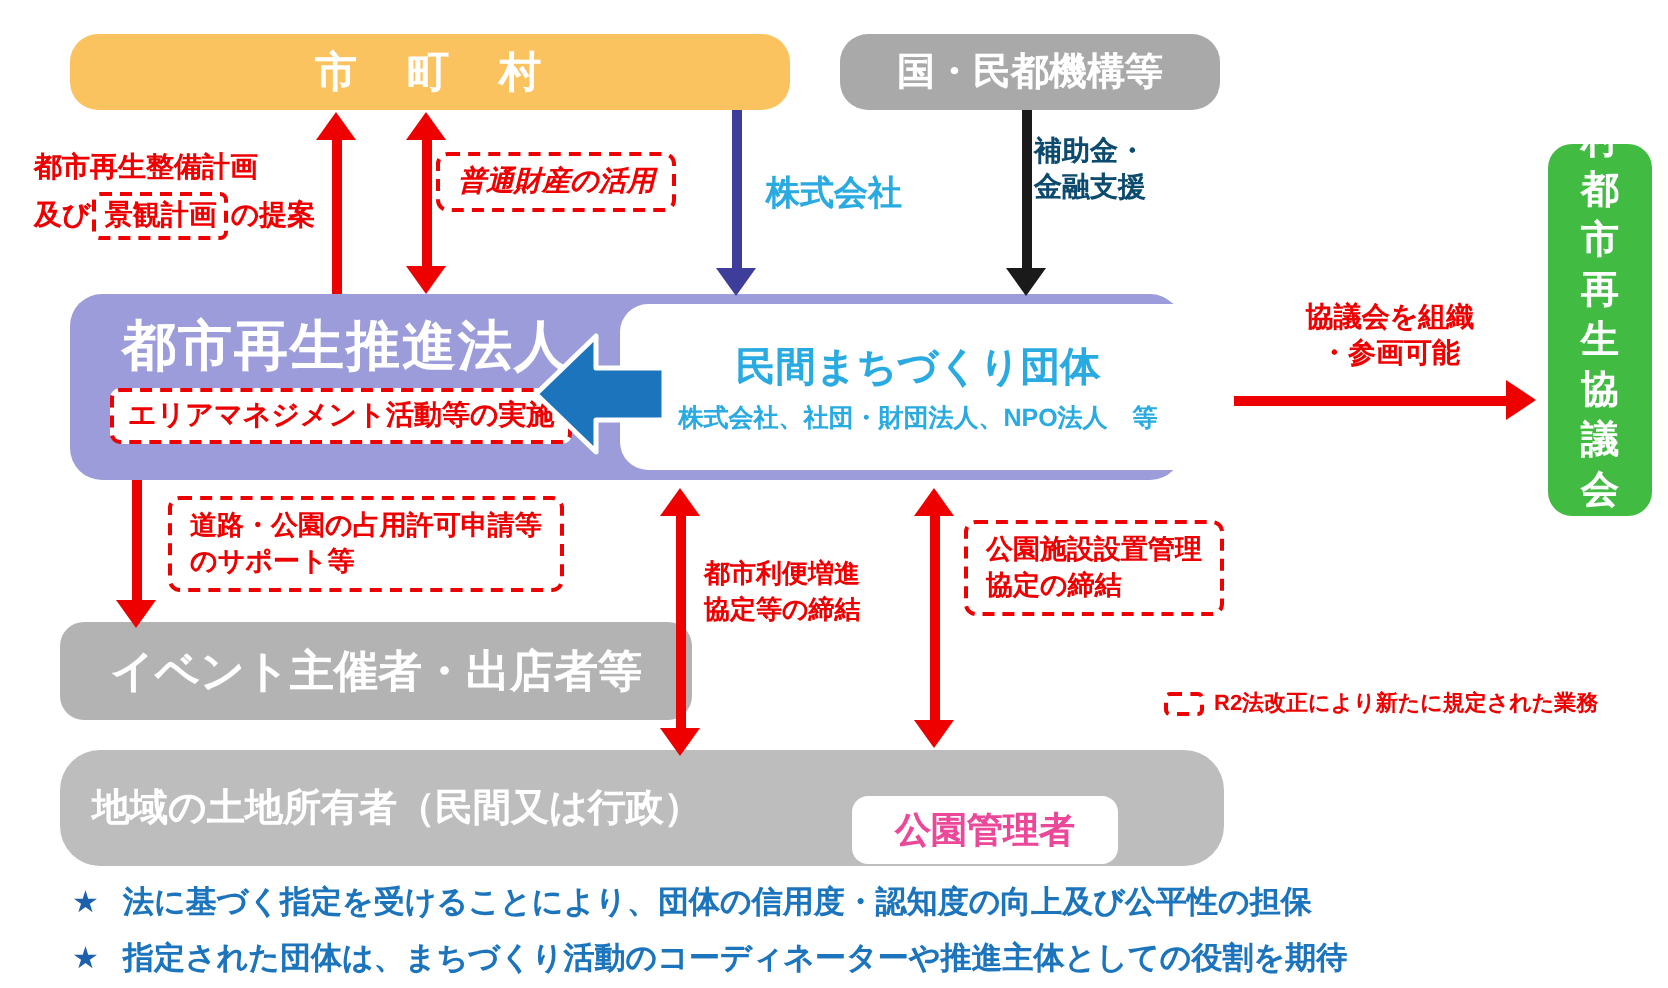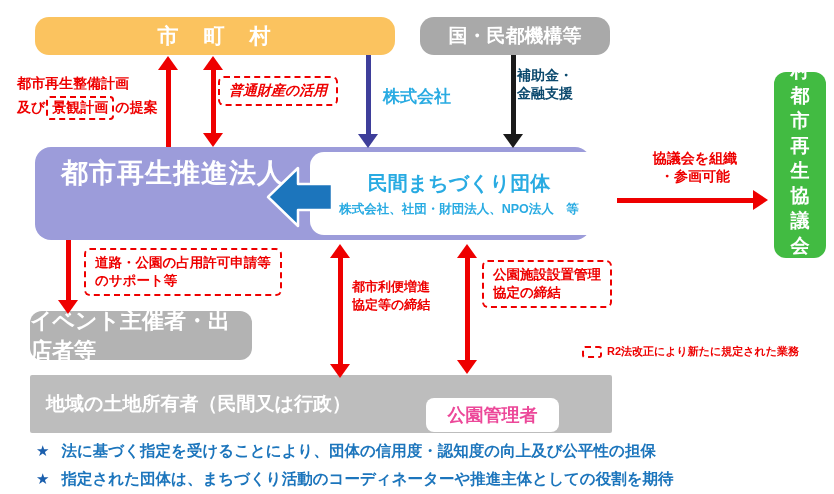--- a/index.html
+++ b/index.html
@@ -16,22 +16,22 @@
   #municipality { left:35px; top:17px; width:360px; height:38px; background:#FBC35F; border-radius:14px; font-size:21px; letter-spacing:2px; }
   #national { left:420px; top:17px; width:190px; height:38px; background:#A9A9A9; border-radius:14px; font-size:19px; }
   #council { left:774px; top:72px; width:52px; height:186px; background:#42BB42; border-radius:12px; align-items:flex-end; }
   #council .vtext { width:24px; margin:5px auto 0; text-align:center; word-break:break-all; line-height:25px; font-size:19px; font-weight:bold; color:#fff; }
   #promoter { left:35px; top:147px; width:556px; height:93px; background:#9C9CDA; border-radius:16px; }
   #promoter-title { position:absolute; left:26px; top:8px; font-size:27px; letter-spacing:1px; color:#fff; font-weight:bold; }
   #promoter-activity { position:absolute; left:20px; top:47px; background:#fff; border:2px dashed #EE0000; border-radius:5px; color:#EE0000; font-weight:bold; font-size:14px; padding:3px 7px; white-space:nowrap; }
   #private-org { position:absolute; left:275px; top:5px; width:298px; height:83px; background:#fff; border-radius:14px; display:flex; flex-direction:column; align-items:center; justify-content:center; gap:4px; }
   #private-org .t1 { color:#29ABE2; font-weight:bold; font-size:20px; }
   #private-org .t2 { color:#29ABE2; font-weight:bold; font-size:12.5px; }
-  #event-hosts { left:30px; top:311px; width:222px; height:49px; background:#B3B3B3; border-radius:12px; font-size:22px; }
-  #landowners { left:30px; top:375px; width:582px; height:58px; background:#BDBDBD; border-radius:2px; justify-content:flex-start; padding-left:16px; box-sizing:border-box; font-size:19px; }
+  #event-hosts { left:30px; top:311px; width:316px; height:49px; background:#B3B3B3; border-radius:12px; font-size:22px; }
+  #landowners { left:30px; top:375px; width:582px; height:58px; background:#BDBDBD; border-radius:20px; justify-content:flex-start; padding-left:16px; box-sizing:border-box; font-size:19px; }
   #park-manager { position:absolute; left:396px; top:23px; width:133px; height:34px; background:#fff; border-radius:8px; color:#ec4899; font-size:18px; display:flex; align-items:center; justify-content:center; font-weight:bold; }
   
   .red-label { position:absolute; color:#EE0000; font-weight:bold; }
   .dashed-box { background:#fff; border:2px dashed #EE0000; border-radius:6px; }
   #proposal { left:17px; top:75px; font-size:14px; }
   #proposal .l1 { margin-bottom:3px; }
   #proposal .l2 { display:flex; align-items:center; }
   #proposal .boxed { border:2px dashed #EE0000; border-radius:4px; padding:1px 4px; margin:0 1px; }
   #asset-use { left:218px; top:76px; font-size:14px; padding:4px 9px;font-style:italic; }
   #designation { left:383px; top:85px; color:#29ABE2; font-weight:bold; font-size:17px; position:absolute; }
@@ -70,20 +70,21 @@
   <div class="box" id="national">
     <span>国・民都機構等</span>
   </div>
 
   <div class="box" id="council">
     <div class="vtext">市町村都市再生協議会</div>
   </div>
 
   <div class="box" id="promoter">
     <div id="promoter-title">都市再生推進法人</div>
+    <div id="promoter-activity">エリアマネジメント活動等の実施</div>
     <div id="private-org">
       <div class="t1">民間まちづくり団体</div>
       <div class="t2">株式会社、社団・財団法人、NPO法人　等</div>
     </div>
   </div>
 
   <svg class="abs" style="left:266px; top:166px;" width="68" height="62" viewBox="0 0 68 62">
     <polygon points="2,31 32,2 32,18 66,18 66,44 32,44 32,60" fill="#1C75BC" stroke="#ffffff" stroke-width="2.5" stroke-linejoin="round"></polygon>
   </svg>
 

